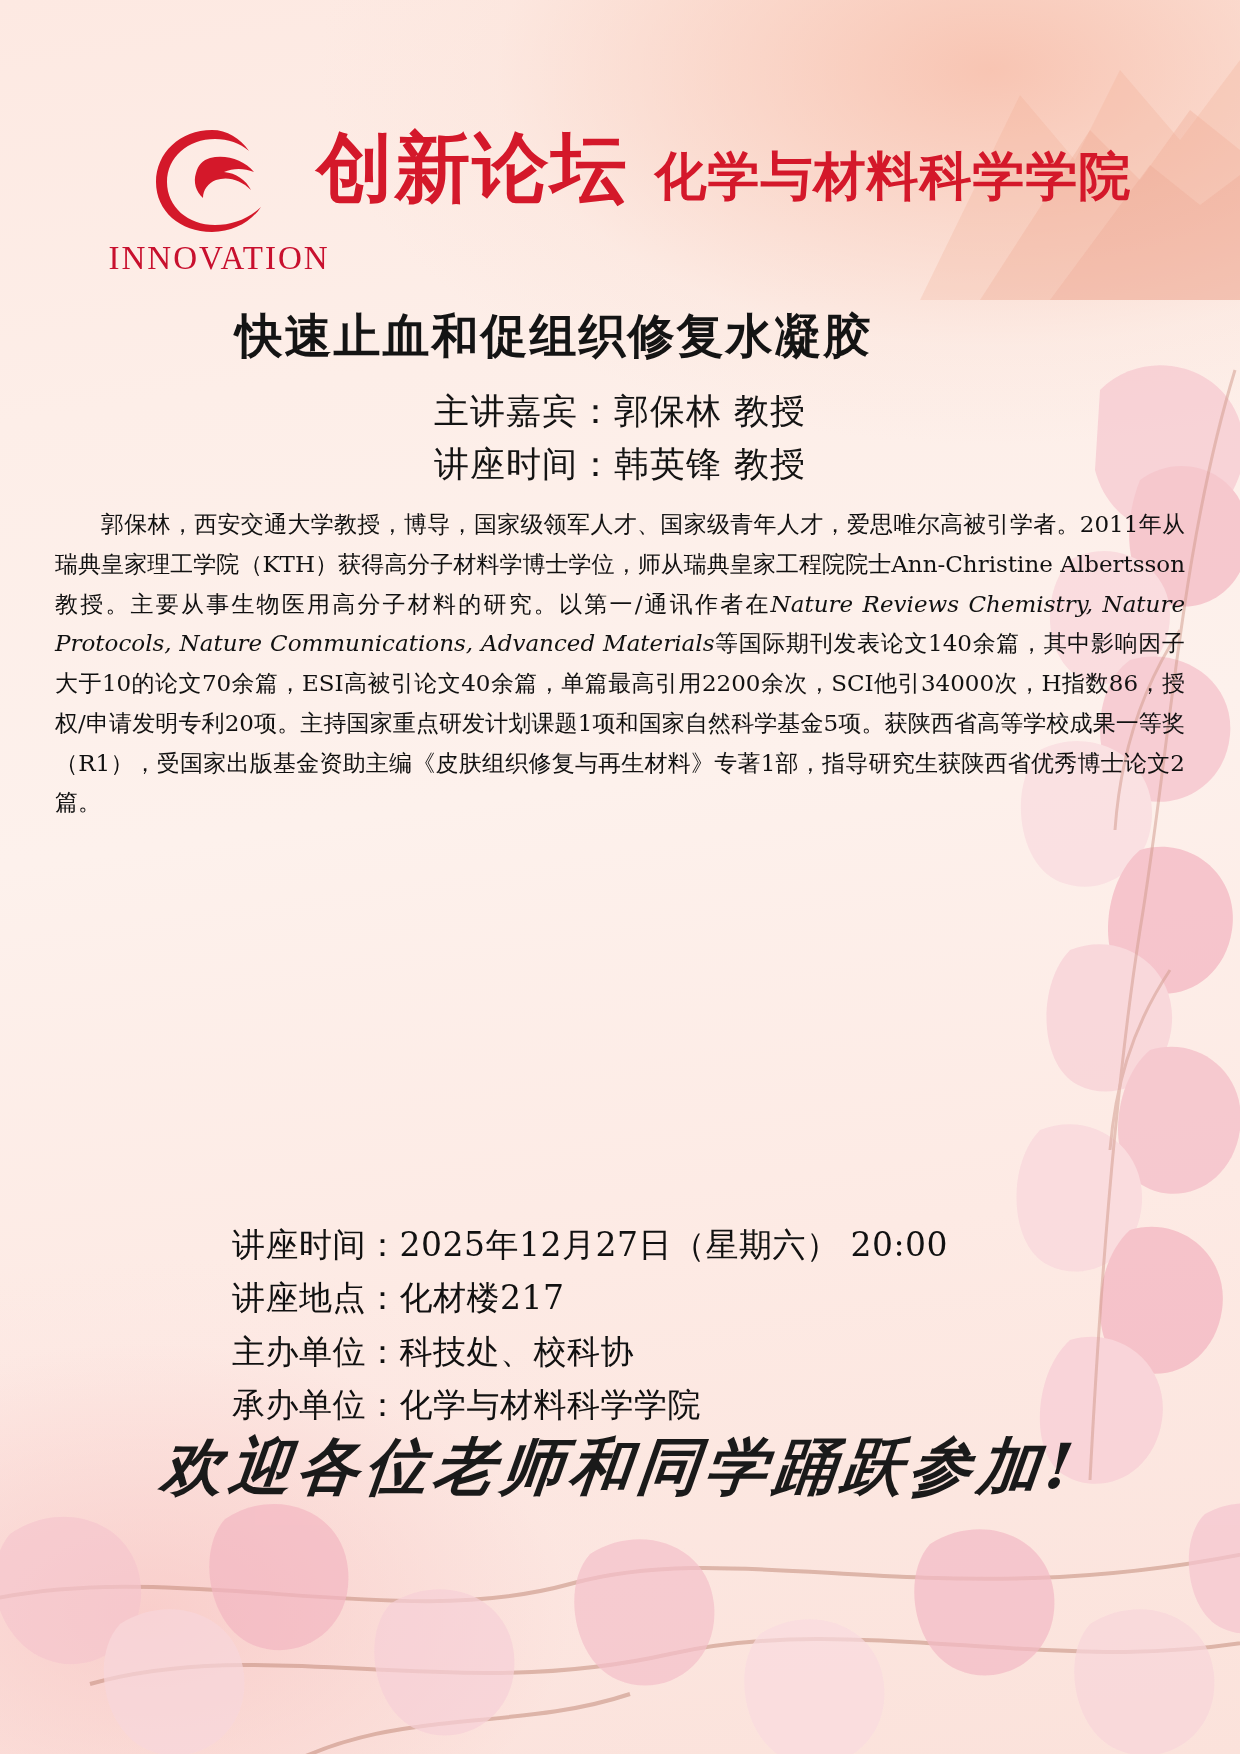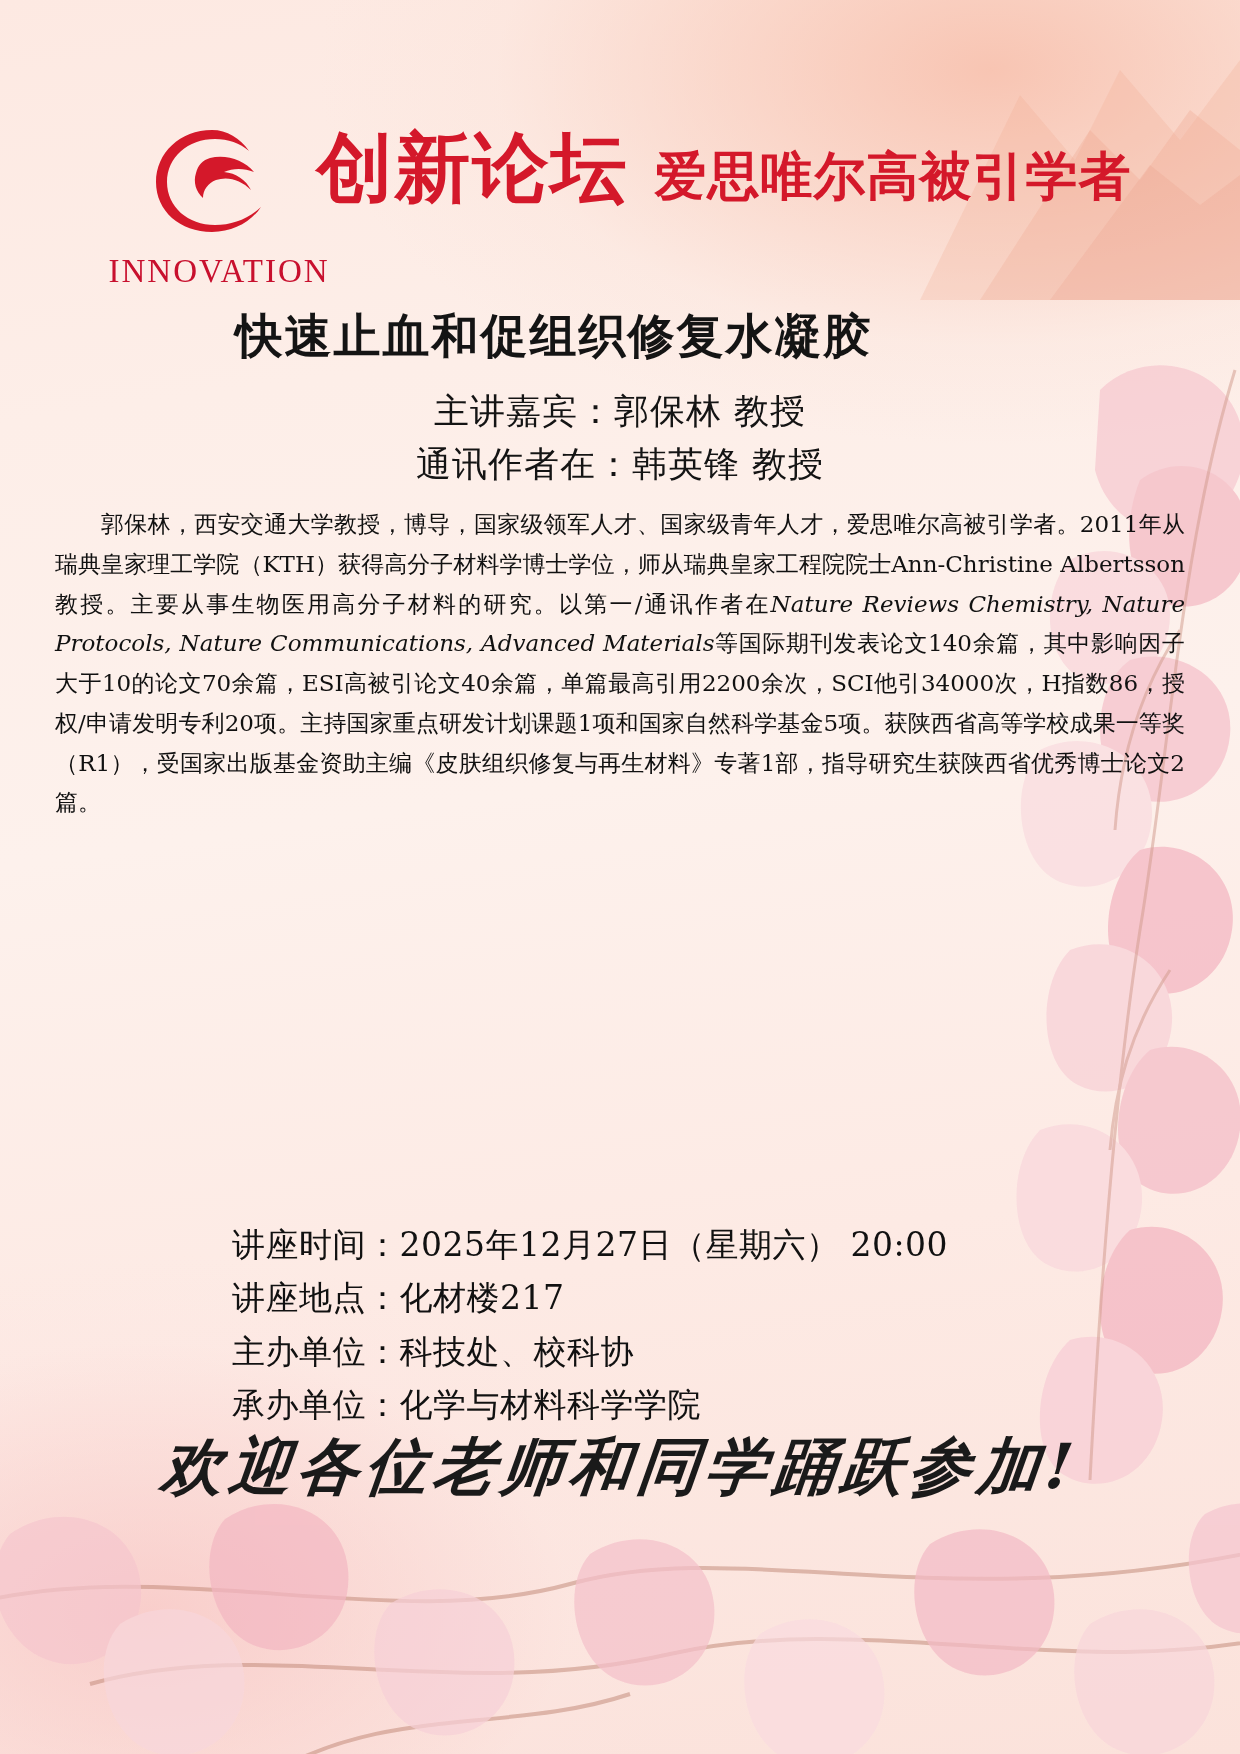--- a/index.html
+++ b/index.html
@@ -80,21 +80,21 @@
     width: 128px;
     height: 112px;
     margin: 0 auto;
     display: block;
   }
   .logo-text {
     font-family: "Liberation Serif", serif;
     font-size: 33px;
     letter-spacing: 2px;
     color: #c8102e;
-    margin-top: 17px;
+    margin-top: 4px;
     font-weight: 400;
   }
   .title-block {
     margin-left: 2px;
     padding-top: 10px;
     display: flex;
     align-items: baseline;
   }
   .forum-title {
     font-family: "DejaVu Serif", "Liberation Serif", serif;
@@ -246,29 +246,29 @@
     <div class="header">
       <div class="logo-block">
         <svg class="logo-mark" viewBox="0 0 128 112">
           <path d="M64 6 C32 6 8 29 8 58 C8 87 32 108 64 108 C85 108 103 98 113 83 C100 95 84 101 67 101 C40 101 19 83 19 58 C19 33 40 15 67 15 C80 15 92 19 101 27 C92 14 79 6 64 6 Z" fill="#d4182a"></path>
           <path d="M62 34 C78 30 96 36 106 48 C96 44 85 44 76 48 C88 49 98 56 103 66 C93 56 80 52 68 56 C60 59 55 66 55 74 C48 68 45 58 48 49 C50 41 55 36 62 34 Z" fill="#d4182a"></path>
         </svg>
         <div class="logo-text">INNOVATION</div>
       </div>
       <div class="title-block">
         <span class="forum-title">创新论坛</span>
-        <span class="forum-session">爱思唯尔高被引学者</span>
+        <span class="forum-session">化学与材料科学学院</span>
       </div>
     </div>
 
     <div class="lecture-title">快速止血和促组织修复水凝胶</div>
 
     <div class="speaker-lines">
       <div class="speaker-line">主讲嘉宾：郭保林  教授</div>
-      <div class="speaker-line">通讯作者在：韩英锋  教授</div>
+      <div class="speaker-line">讲座时间：韩英锋  教授</div>
     </div>
 
     <div class="bio"><span>郭保林，西安交通大学教授，博导，国家级领军人才、国家级青年人才，爱思唯尔高被引学者。2011年从瑞典皇家理工学院（KTH）获得高分子材料学博士学位，师从瑞典皇家工程院院士Ann-Christine Albertsson教授。主要从事生物医用高分子材料的研究。以第一/通讯作者在</span><em>Nature Reviews Chemistry, Nature Protocols, Nature Communications, Advanced Materials</em><span>等国际期刊发表论文140余篇，其中影响因子大于10的论文70余篇，ESI高被引论文40余篇，单篇最高引用2200余次，SCI他引34000次，H指数86，授权/申请发明专利20项。主持国家重点研发计划课题1项和国家自然科学基金5项。获陕西省高等学校成果一等奖（R1），受国家出版基金资助主编《皮肤组织修复与再生材料》专著1部，指导研究生获陕西省优秀博士论文2篇。</span></div>
 
     <div class="info">
       <div class="info-line">讲座时间：2025年12月27日（星期六）  20:00</div>
       <div class="info-line">讲座地点：化材楼217</div>
       <div class="info-line">主办单位：科技处、校科协</div>
       <div class="info-line">承办单位：化学与材料科学学院</div>
     </div>

